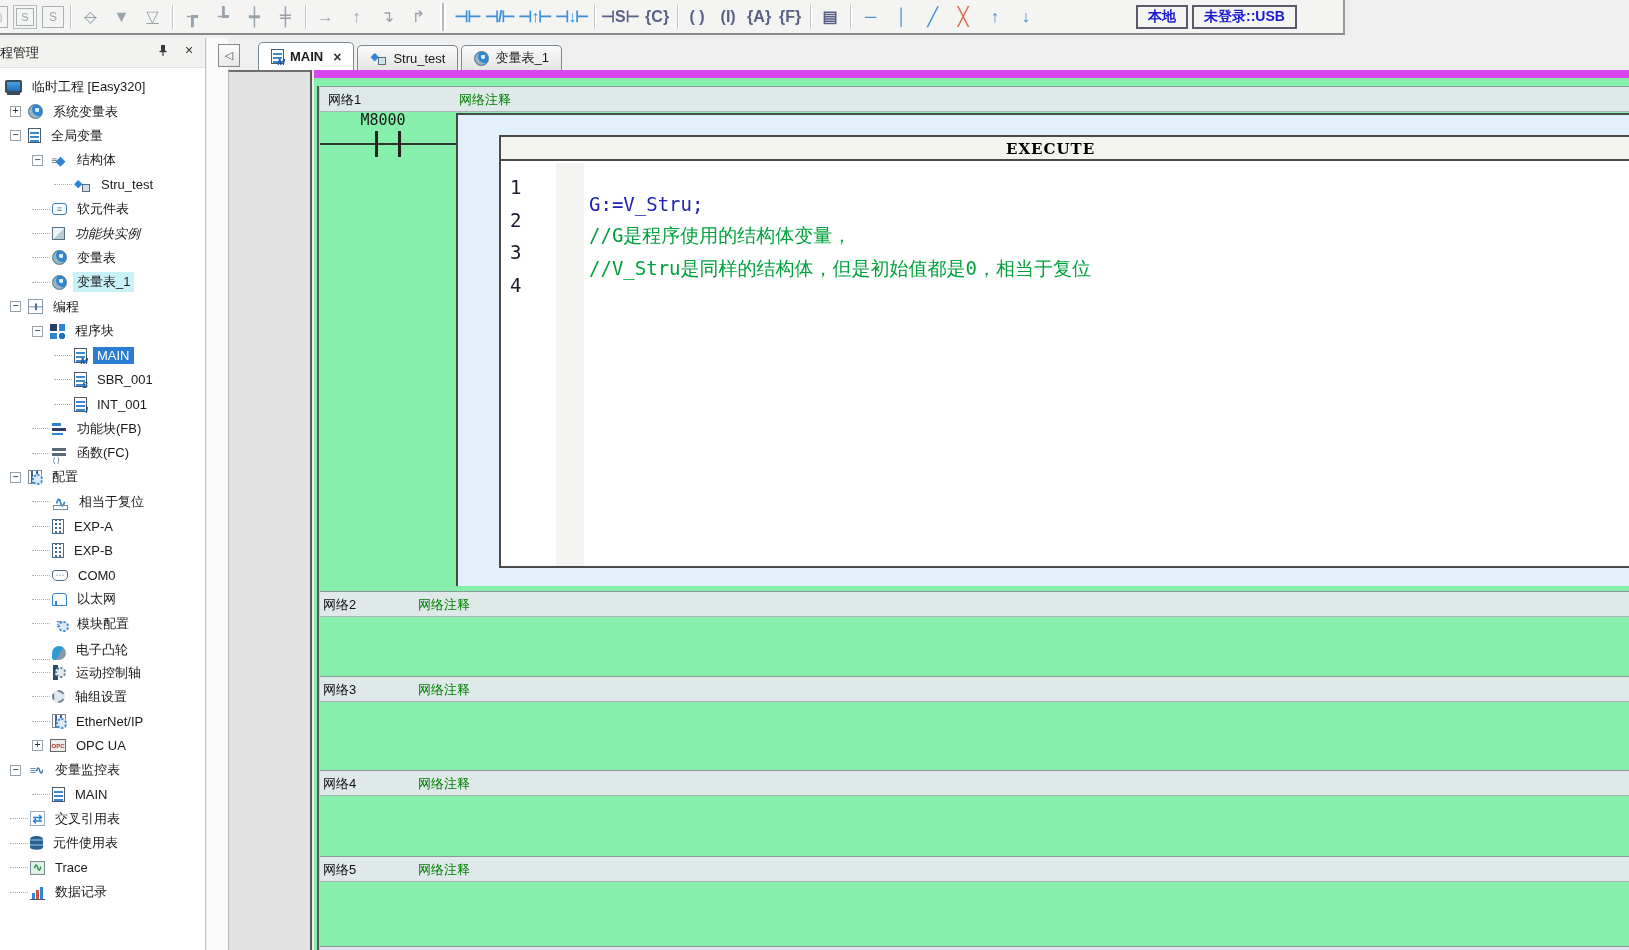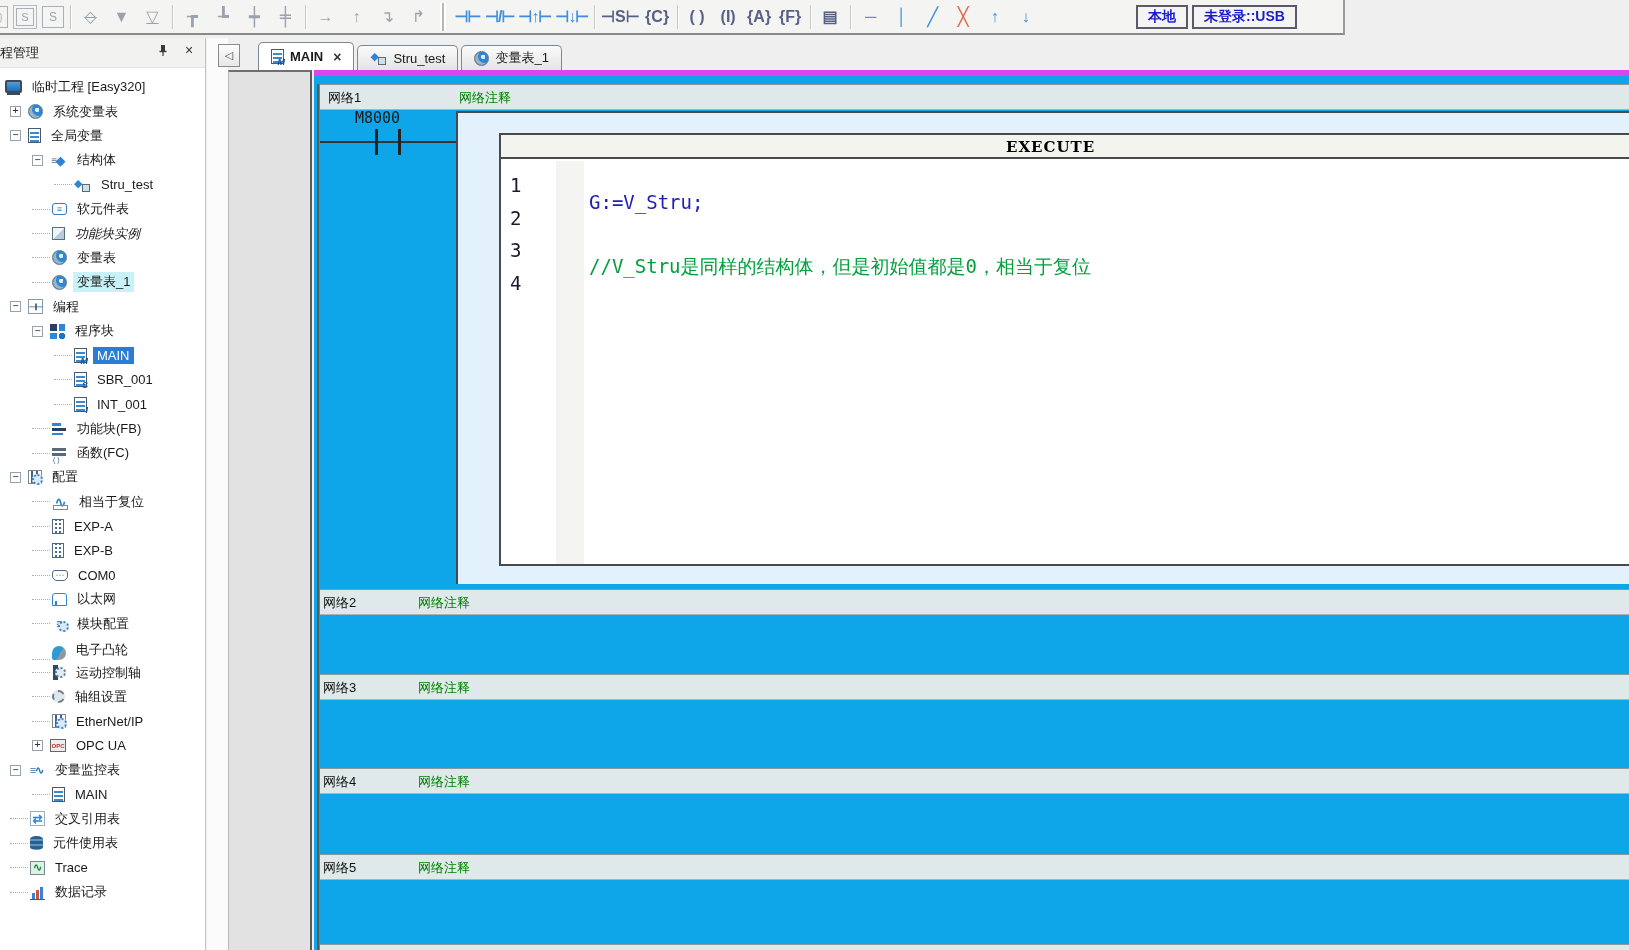--- a/index.html
+++ b/index.html
@@ -131,31 +131,31 @@
   .tabs { position:absolute; left:44px; bottom:0; display:flex; align-items:flex-end; }
   .tab { height:25px; display:flex; align-items:center; gap:6px; padding:0 12px;
     border:1px solid #7a8a95; border-bottom:none; border-radius:5px 5px 0 0;
     background:linear-gradient(#fbfbfb,#e4e4e4); font-size:13px; color:#1a1a1a; margin-right:3px; }
   .tab.active { height:28px; background:#ffffff; font-weight:bold; z-index:2; }
   .tab .close { font-size:14px; color:#333; margin-left:4px; }
 
   
   .gutter { position:absolute; left:228px; top:70px; width:84px; bottom:0; background:#e2e2e2;
     border-top:2px solid #6f6f6f; border-right:2px solid #5a5a5a; border-left:1px solid #b8b8b8; }
-  .networks { position:absolute; left:314px; top:70px; right:0; bottom:0; background:#0ea5e9;
-    border-top:6px solid #d946ef; overflow:hidden; }
+  .networks { position:absolute; left:314px; top:70px; right:0; bottom:0; background:#86efac;
+    border-top:8px solid #d946ef; overflow:hidden; }
   .networks::before { content:""; position:absolute; left:3px; top:8px; bottom:0; width:2px; background:#5a5a5a; }
   .nband { position:absolute; left:6px; right:0; height:26px; background:#dfe9e9;
     border-top:1px solid #8c9898; border-bottom:1px solid #aab4b4; }
   .nband .nlabel { position:absolute; top:4px; font-size:13px; color:#111; }
   .nband .ncomment { position:absolute; top:4px; font-size:13px; color:#008000; }
   .nbody1 { position:absolute; left:6px; right:0; top:34px; height:476px; }
   .wire { position:absolute; left:0; top:31px; width:137px; height:2px; background:#333; }
   .cbar { position:absolute; top:19px; width:3px; height:26px; background:#222; }
-  .clabel { position:absolute; left:35px; top:-1px; width:86px; 
+  .clabel { position:absolute; left:20px; top:-1px; width:86px; text-align:center;
     font-family:"DejaVu Sans Mono", monospace; font-size:15px; color:#1a1a1a; }
   .bluezone { position:absolute; left:136px; right:0; top:1px; height:473px; background:#e3f1fc;
     border-top:2px solid #4a4a4a; border-left:2px solid #4a4a4a; }
   .exebox { position:absolute; left:41px; top:20px; width:1300px; height:433px; background:#fff;
     border:2px solid #4a4a4a; }
   .exehead { position:relative; height:24px; background:#f4f4ee; border-bottom:2px solid #4a4a4a; }
   .exetitle { position:absolute; left:505px; top:3px; font-family:"DejaVu Serif", serif;
     font-weight:bold; font-size:15px; letter-spacing:1px; color:#000; }
   .codearea { position:absolute; left:0; right:0; top:26px; bottom:0; padding-top:8px; }
   .codearea::before { content:""; position:absolute; left:55px; top:0; bottom:0; width:28px; background:#f4f4f3; }
@@ -478,20 +478,21 @@
           <div class="exehead">
             <span class="exetitle">EXECUTE</span>
           </div>
           <div class="codearea">
             <div class="cline">
               <span class="lnum">1</span>
               <span class="ltext code">G:=V_Stru;</span>
             </div>
             <div class="cline">
               <span class="lnum">2</span>
+              <span class="ltext comment">//G是程序使用的结构体变量，</span>
             </div>
             <div class="cline">
               <span class="lnum">3</span>
               <span class="ltext comment">//V_Stru是同样的结构体，但是初始值都是0，相当于复位</span>
             </div>
             <div class="cline">
               <span class="lnum">4</span>
               <span class="ltext code"></span>
             </div>
           </div>

